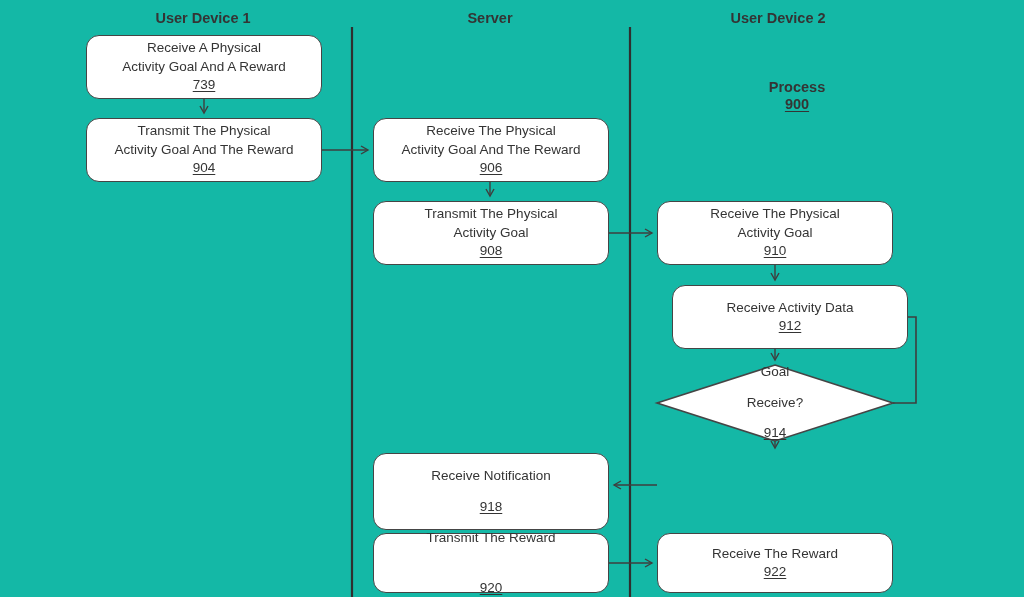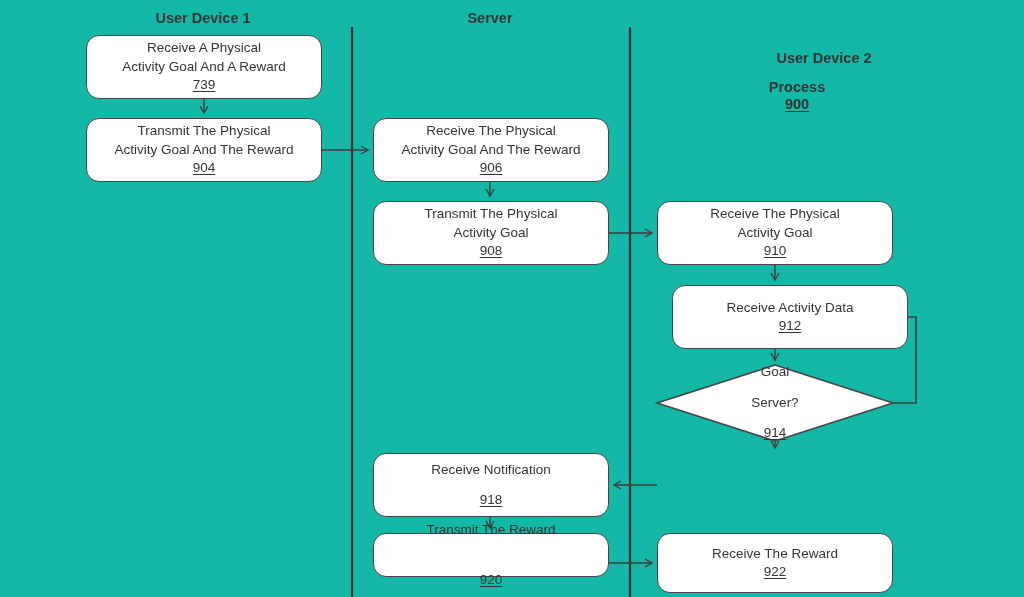--- a/index.html
+++ b/index.html
@@ -99,21 +99,21 @@
     <path d="M775 349 L775 360" fill="none" stroke="#3e3e3e" stroke-width="1.4" marker-end="url(#ah)"></path>
     <path d="M893 403 L916 403 L916 317 L897 317" fill="none" stroke="#3e3e3e" stroke-width="1.6" marker-end="url(#ah)"></path>
     <path d="M775 441 L775 448" fill="none" stroke="#3e3e3e" stroke-width="1.4" marker-end="url(#ah)"></path>
     <path d="M657 485 L614 485" fill="none" stroke="#3e3e3e" stroke-width="1.4" marker-end="url(#ah)"></path>
     <path d="M490 517 L490 528" fill="none" stroke="#3e3e3e" stroke-width="1.4" marker-end="url(#ah)"></path>
     <path d="M609 563 L652 563" fill="none" stroke="#3e3e3e" stroke-width="1.4" marker-end="url(#ah)"></path>
   </svg>
 
   <div class="lane-header" style="left:203px;">User Device 1</div>
   <div class="lane-header" style="left:490px;">Server</div>
-  <div class="lane-header" style="left:824px;margin-top:40px;">User Device 2</div>
+  <div class="lane-header" style="left:778px;">User Device 2</div>
 
   <div class="process-label">
     <div>Process</div>
     <div class="ref-underline">900</div>
   </div>
 
   <div class="node" style="left:86px; top:35px; height:64px;">
     <div>Receive A Physical</div>
     <div>Activity Goal And A Reward</div>
     <div class="node-ref">739</div>
@@ -143,31 +143,31 @@
     <div class="node-ref">910</div>
   </div>
 
   <div class="node" style="left:657px; top:285px; height:64px;margin-left:15px;">
     <div>Receive Activity Data</div>
     <div class="node-ref">912</div>
   </div>
 
   <div class="diamond-label" style="left:657px; top:367px; width:236px; height:72px;">
     <div>Goal</div>
-    <div>Server?</div>
+    <div>Receive?</div>
     <div class="node-ref">914</div>
   </div>
 
 
-  <div class="node" style="left:373px; top:453px; height:64px;gap:12px;">
+  <div class="node" style="left:373px; top:453px; height:77px;gap:12px;">
     <div>Receive Notification</div>
     <div class="node-ref">918</div>
   </div>
 
-  <div class="node" style="left:373px; top:533px; height:44px;gap:32px;">
+  <div class="node" style="left:373px; top:533px; height:60px;gap:32px;">
     <div>Transmit The Reward</div>
     <div class="node-ref">920</div>
   </div>
 
   <div class="node" style="left:657px; top:533px; height:60px;">
     <div>Receive The Reward</div>
     <div class="node-ref">922</div>
   </div>
 
 </div>

